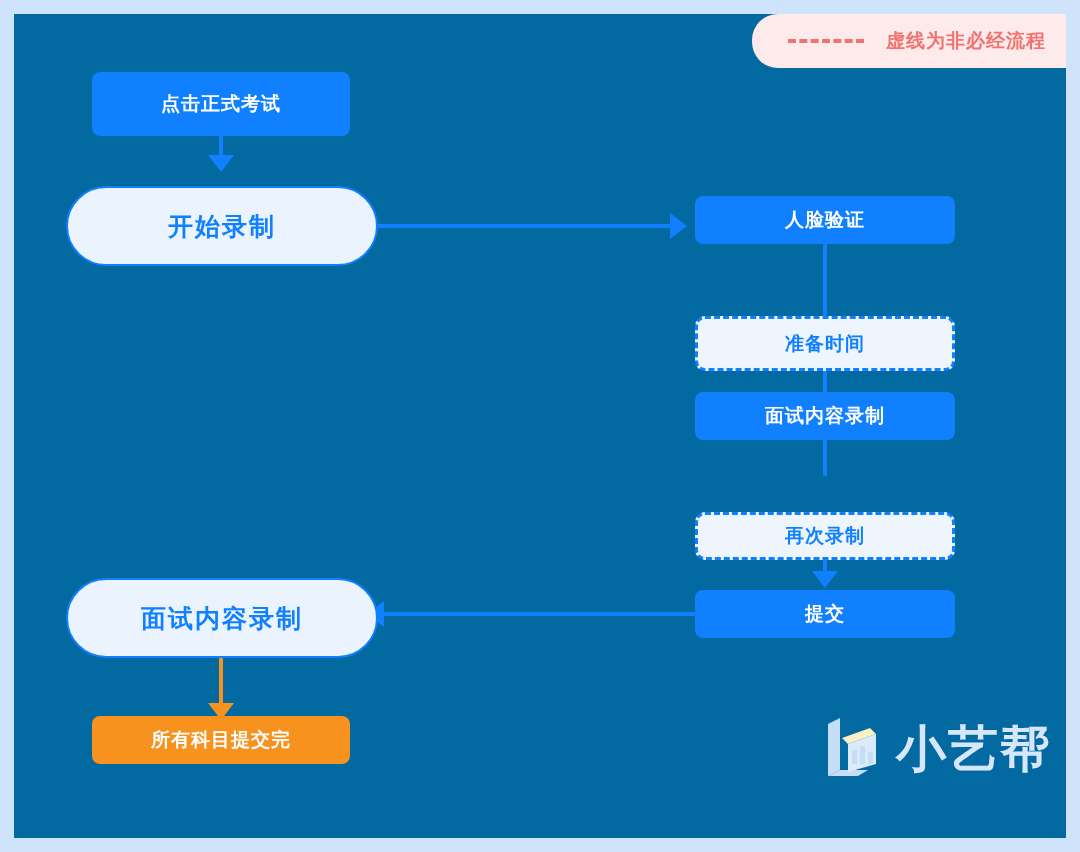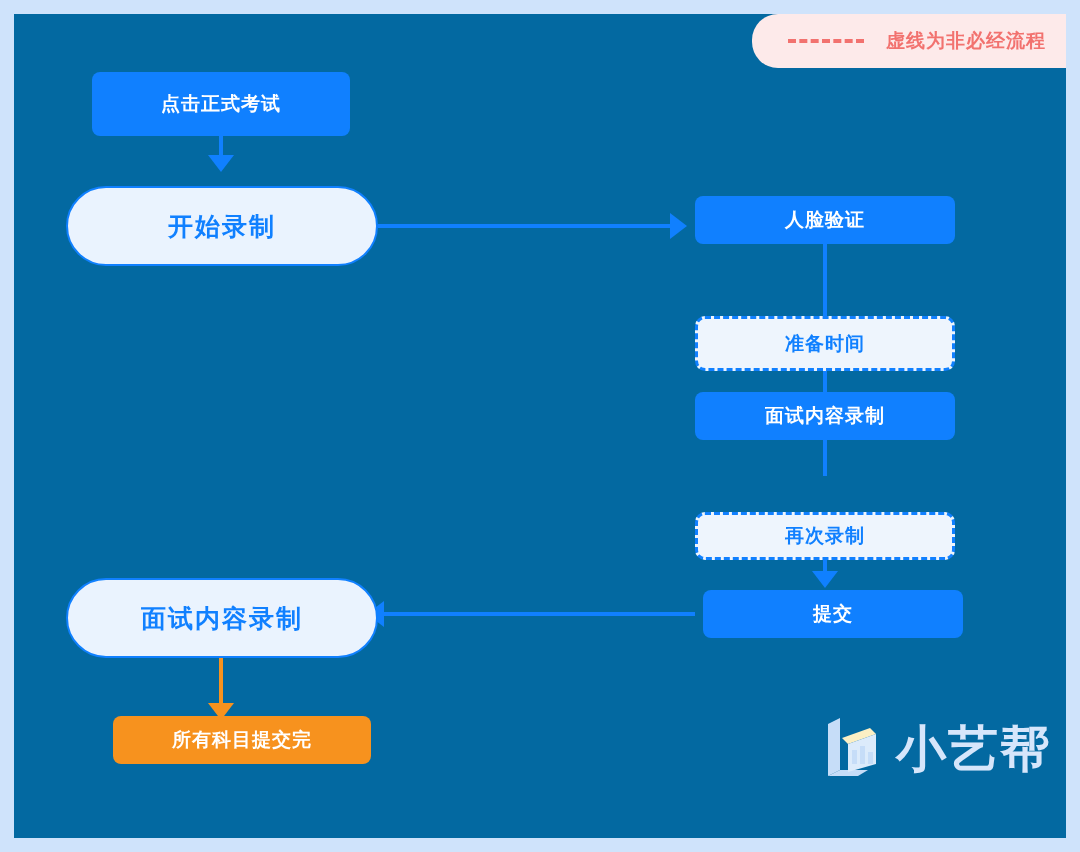--- a/index.html
+++ b/index.html
@@ -63,21 +63,20 @@
     font-weight: bold;
     letter-spacing: 1px;
   }
   .node-orange {
     background: #f7921e;
     color: #ffffff;
     border-radius: 8px;
     font-size: 19px;
     font-weight: bold;
     letter-spacing: 1px;
-    margin-left: 21px;
   }
   .node-pill {
     background: #eaf3fe;
     color: #1080ff;
     border: 2px solid #1080ff;
     border-radius: 40px;
     font-size: 25px;
     font-weight: bold;
     letter-spacing: 2px;
   }
@@ -91,21 +90,21 @@
     letter-spacing: 1px;
   }
 
   
   #n-start-exam   { left: 78px;  top: 58px;  width: 258px; height: 64px; }
   #n-begin-record { left: 52px;  top: 172px; width: 312px; height: 80px; }
   #n-face-verify  { left: 681px; top: 182px; width: 260px; height: 48px; }
   #n-prep-time    { left: 681px; top: 302px; width: 260px; height: 55px; }
   #n-interview    { left: 681px; top: 378px; width: 260px; height: 48px; }
   #n-rerecord     { left: 681px; top: 460px; width: 260px; height: 48px; margin-top: 38px; }
-  #n-submit       { left: 681px; top: 576px; width: 260px; height: 48px; margin-left: 8px; }
+  #n-submit       { left: 681px; top: 576px; width: 260px; height: 48px; }
   #n-next-subject { left: 52px;  top: 564px; width: 312px; height: 80px; }
   #n-all-done     { left: 78px;  top: 702px; width: 258px; height: 48px; }
 
   
   .conn { position: absolute; }
   .vline { width: 4px; background: #1080ff; }
   .hline { height: 4px; background: #1080ff; }
   .vline-orange { width: 4px; background: #f7921e; }
 
   .arrow-down {

